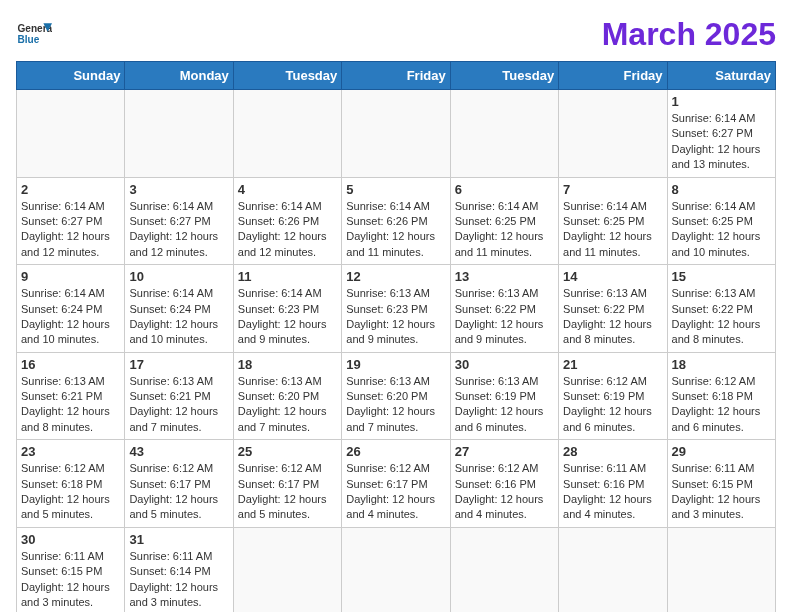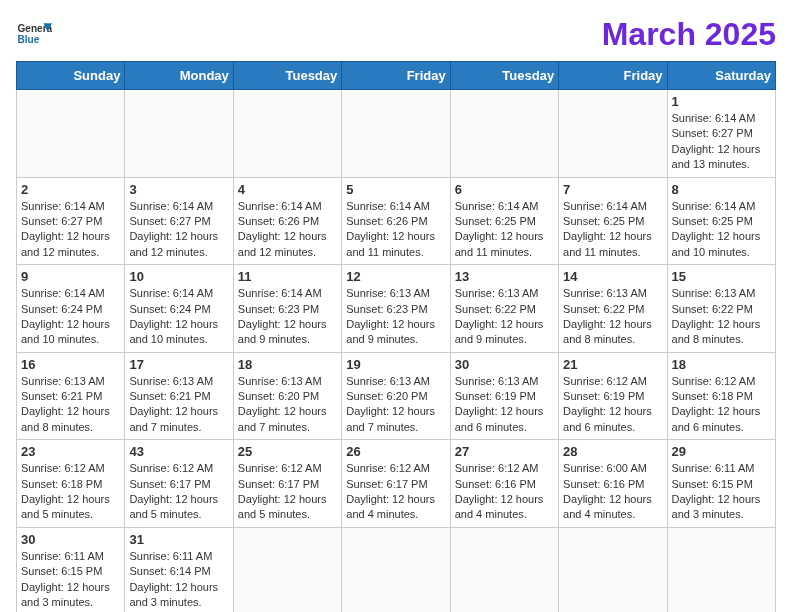--- a/index.html
+++ b/index.html
@@ -308,21 +308,21 @@
         </td>
         <td>
           <span class="day-number">27</span>
           <div class="day-info">Sunrise: 6:12 AM
 Sunset: 6:16 PM
 Daylight: 12 hours
 and 4 minutes.</div>
         </td>
         <td>
           <span class="day-number">28</span>
-          <div class="day-info">Sunrise: 6:00 AM
+          <div class="day-info">Sunrise: 6:11 AM
 Sunset: 6:16 PM
 Daylight: 12 hours
 and 4 minutes.</div>
         </td>
         <td>
           <span class="day-number">29</span>
           <div class="day-info">Sunrise: 6:11 AM
 Sunset: 6:15 PM
 Daylight: 12 hours
 and 3 minutes.</div>

